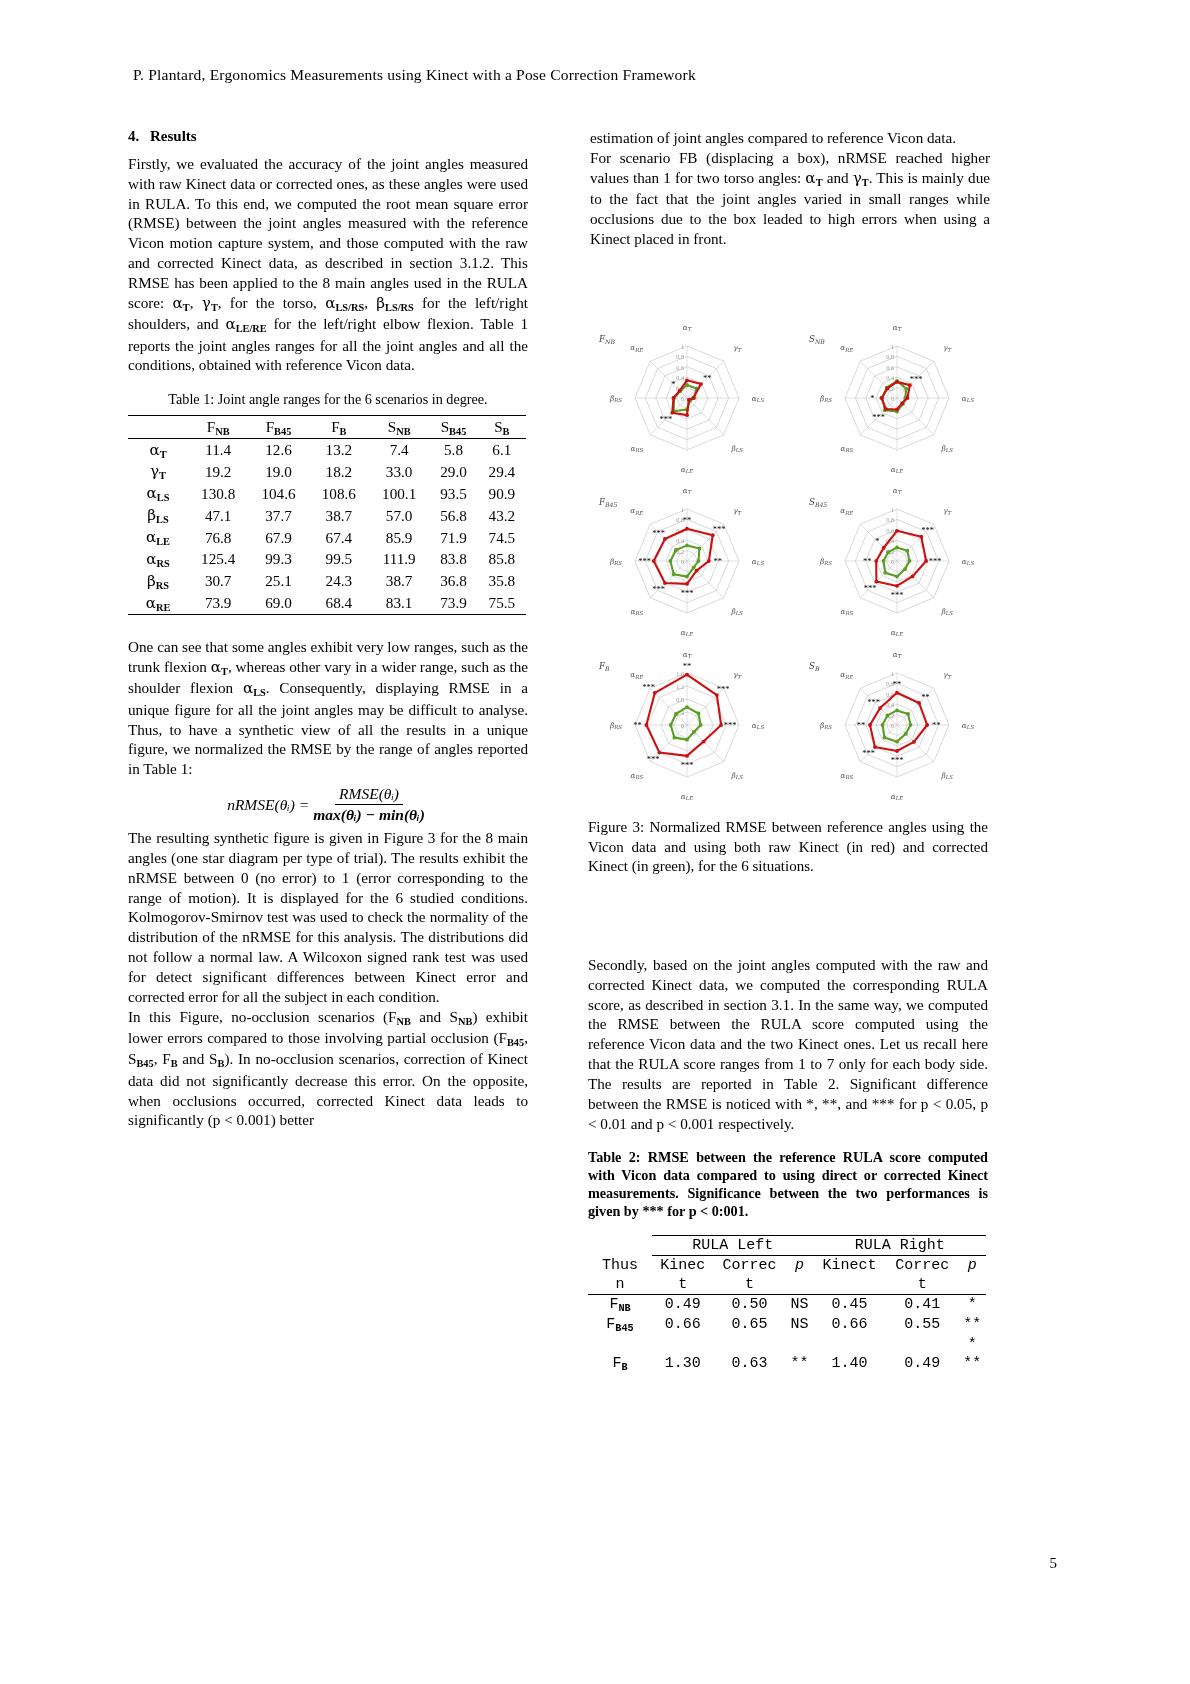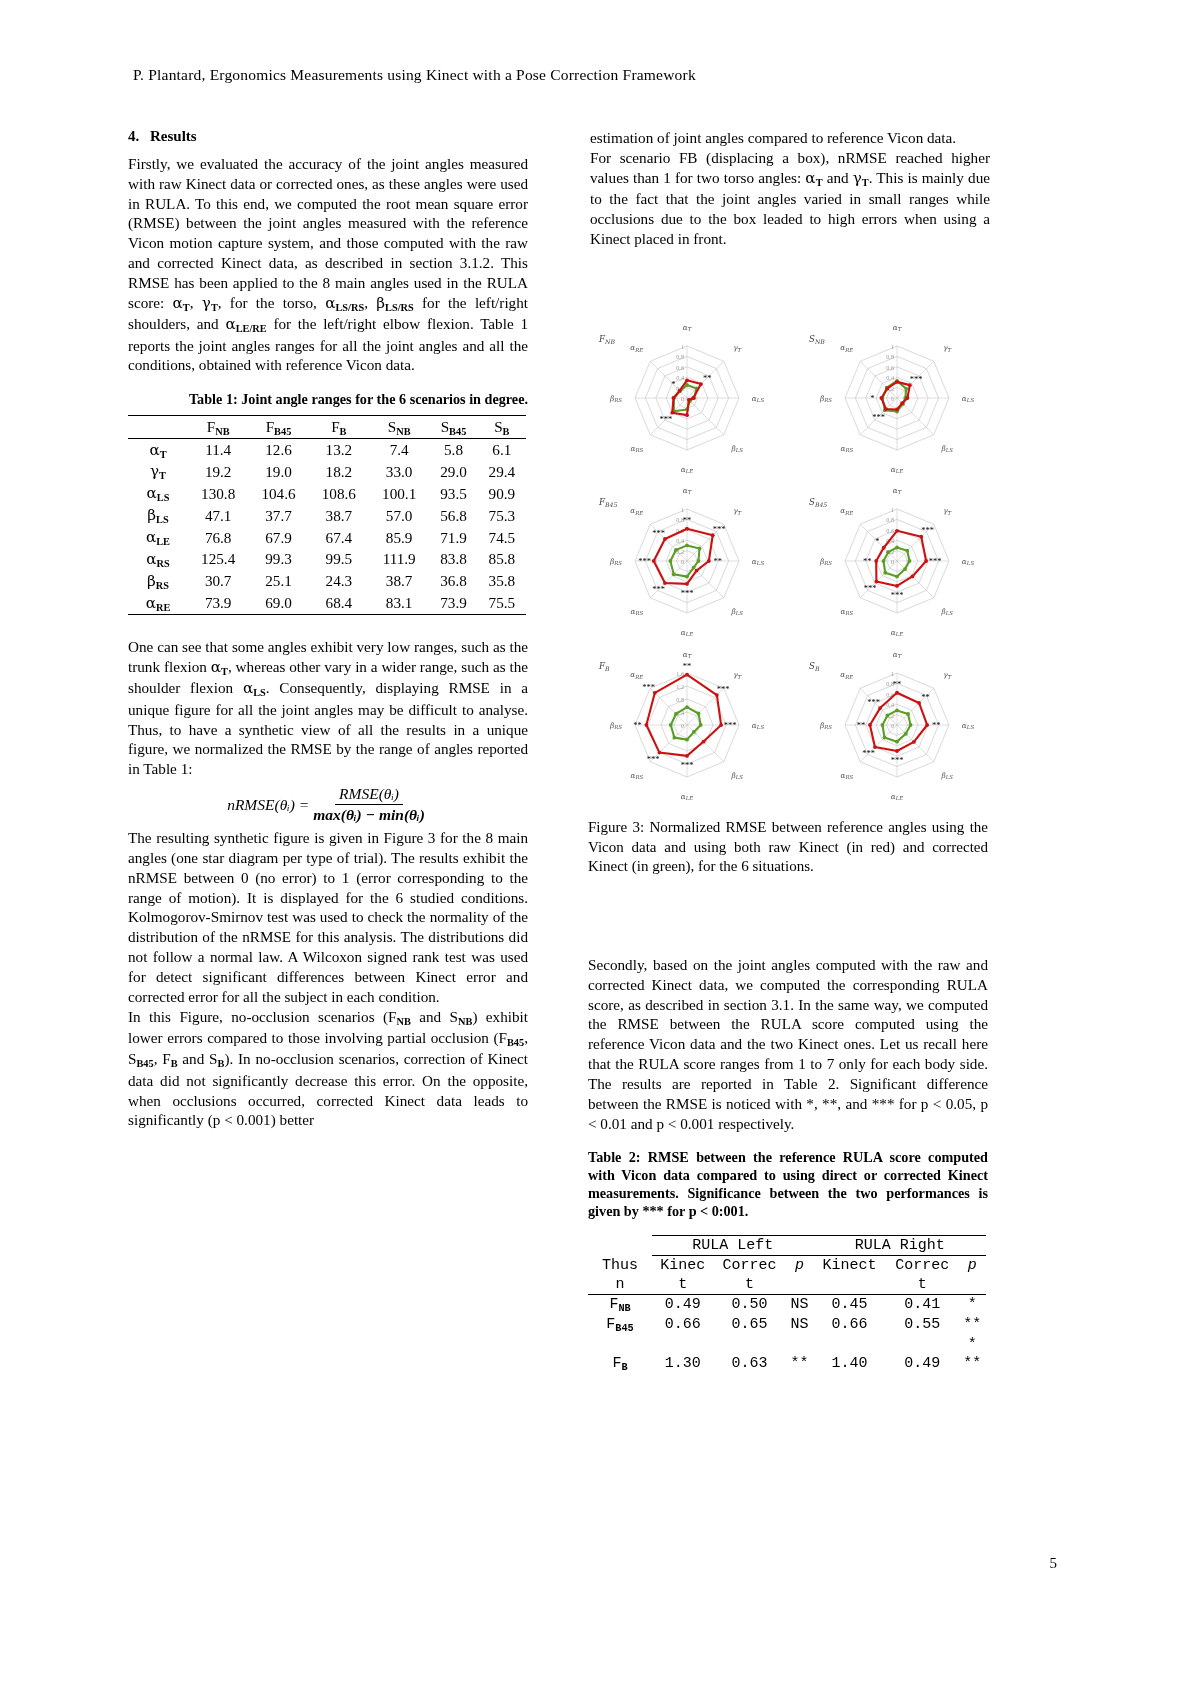--- a/index.html
+++ b/index.html
@@ -28,21 +28,21 @@
     font-size:15.2px; line-height:1.305; margin:0 0 0 0;
     text-align:justify; text-justify:inter-word;
     hyphens:none;
   }
   p.body + p.body{ margin-top:0px; }
 
   sub{ font-size:0.68em; vertical-align:-0.28em; font-weight:bold;}
   .gk{ font-family:"DejaVu Serif", serif; }
 
   
-  .tcap{ font-size:14.2px; margin:16px 0 7px 0; text-align:right;font-weight:bold; }
+  .tcap{ font-size:14.2px; margin:16px 0 7px 0; text-align:center; }
   table.t1{ border-collapse:collapse; width:398px; font-size:15.2px; }
   table.t1 th, table.t1 td{ padding:1.5px 2px; text-align:center; font-weight:normal;}
   table.t1 .rh{ text-align:center; width:56px; }
   table.t1 thead th{ border-bottom:1.6px solid #000; }
   table.t1 thead tr.topline th{ border-top:1.6px solid #000; }
   table.t1 tbody tr:last-child td{ border-bottom:1.6px solid #000; }
 
   
   .formula{
     display:flex; justify-content:center; align-items:center;
@@ -130,21 +130,21 @@
           <td>93.5</td>
           <td>90.9</td>
           </tr>
         <tr>
             <td class="rh"><span class="gk">β</span><sub>LS</sub></td>
           <td>47.1</td>
           <td>37.7</td>
           <td>38.7</td>
           <td>57.0</td>
           <td>56.8</td>
-          <td>75.3</td>
+          <td>43.2</td>
           </tr>
         <tr>
             <td class="rh"><span class="gk">α</span><sub>LE</sub></td>
           <td>76.8</td>
           <td>67.9</td>
           <td>67.4</td>
           <td>85.9</td>
           <td>71.9</td>
           <td>74.5</td>
           </tr>

